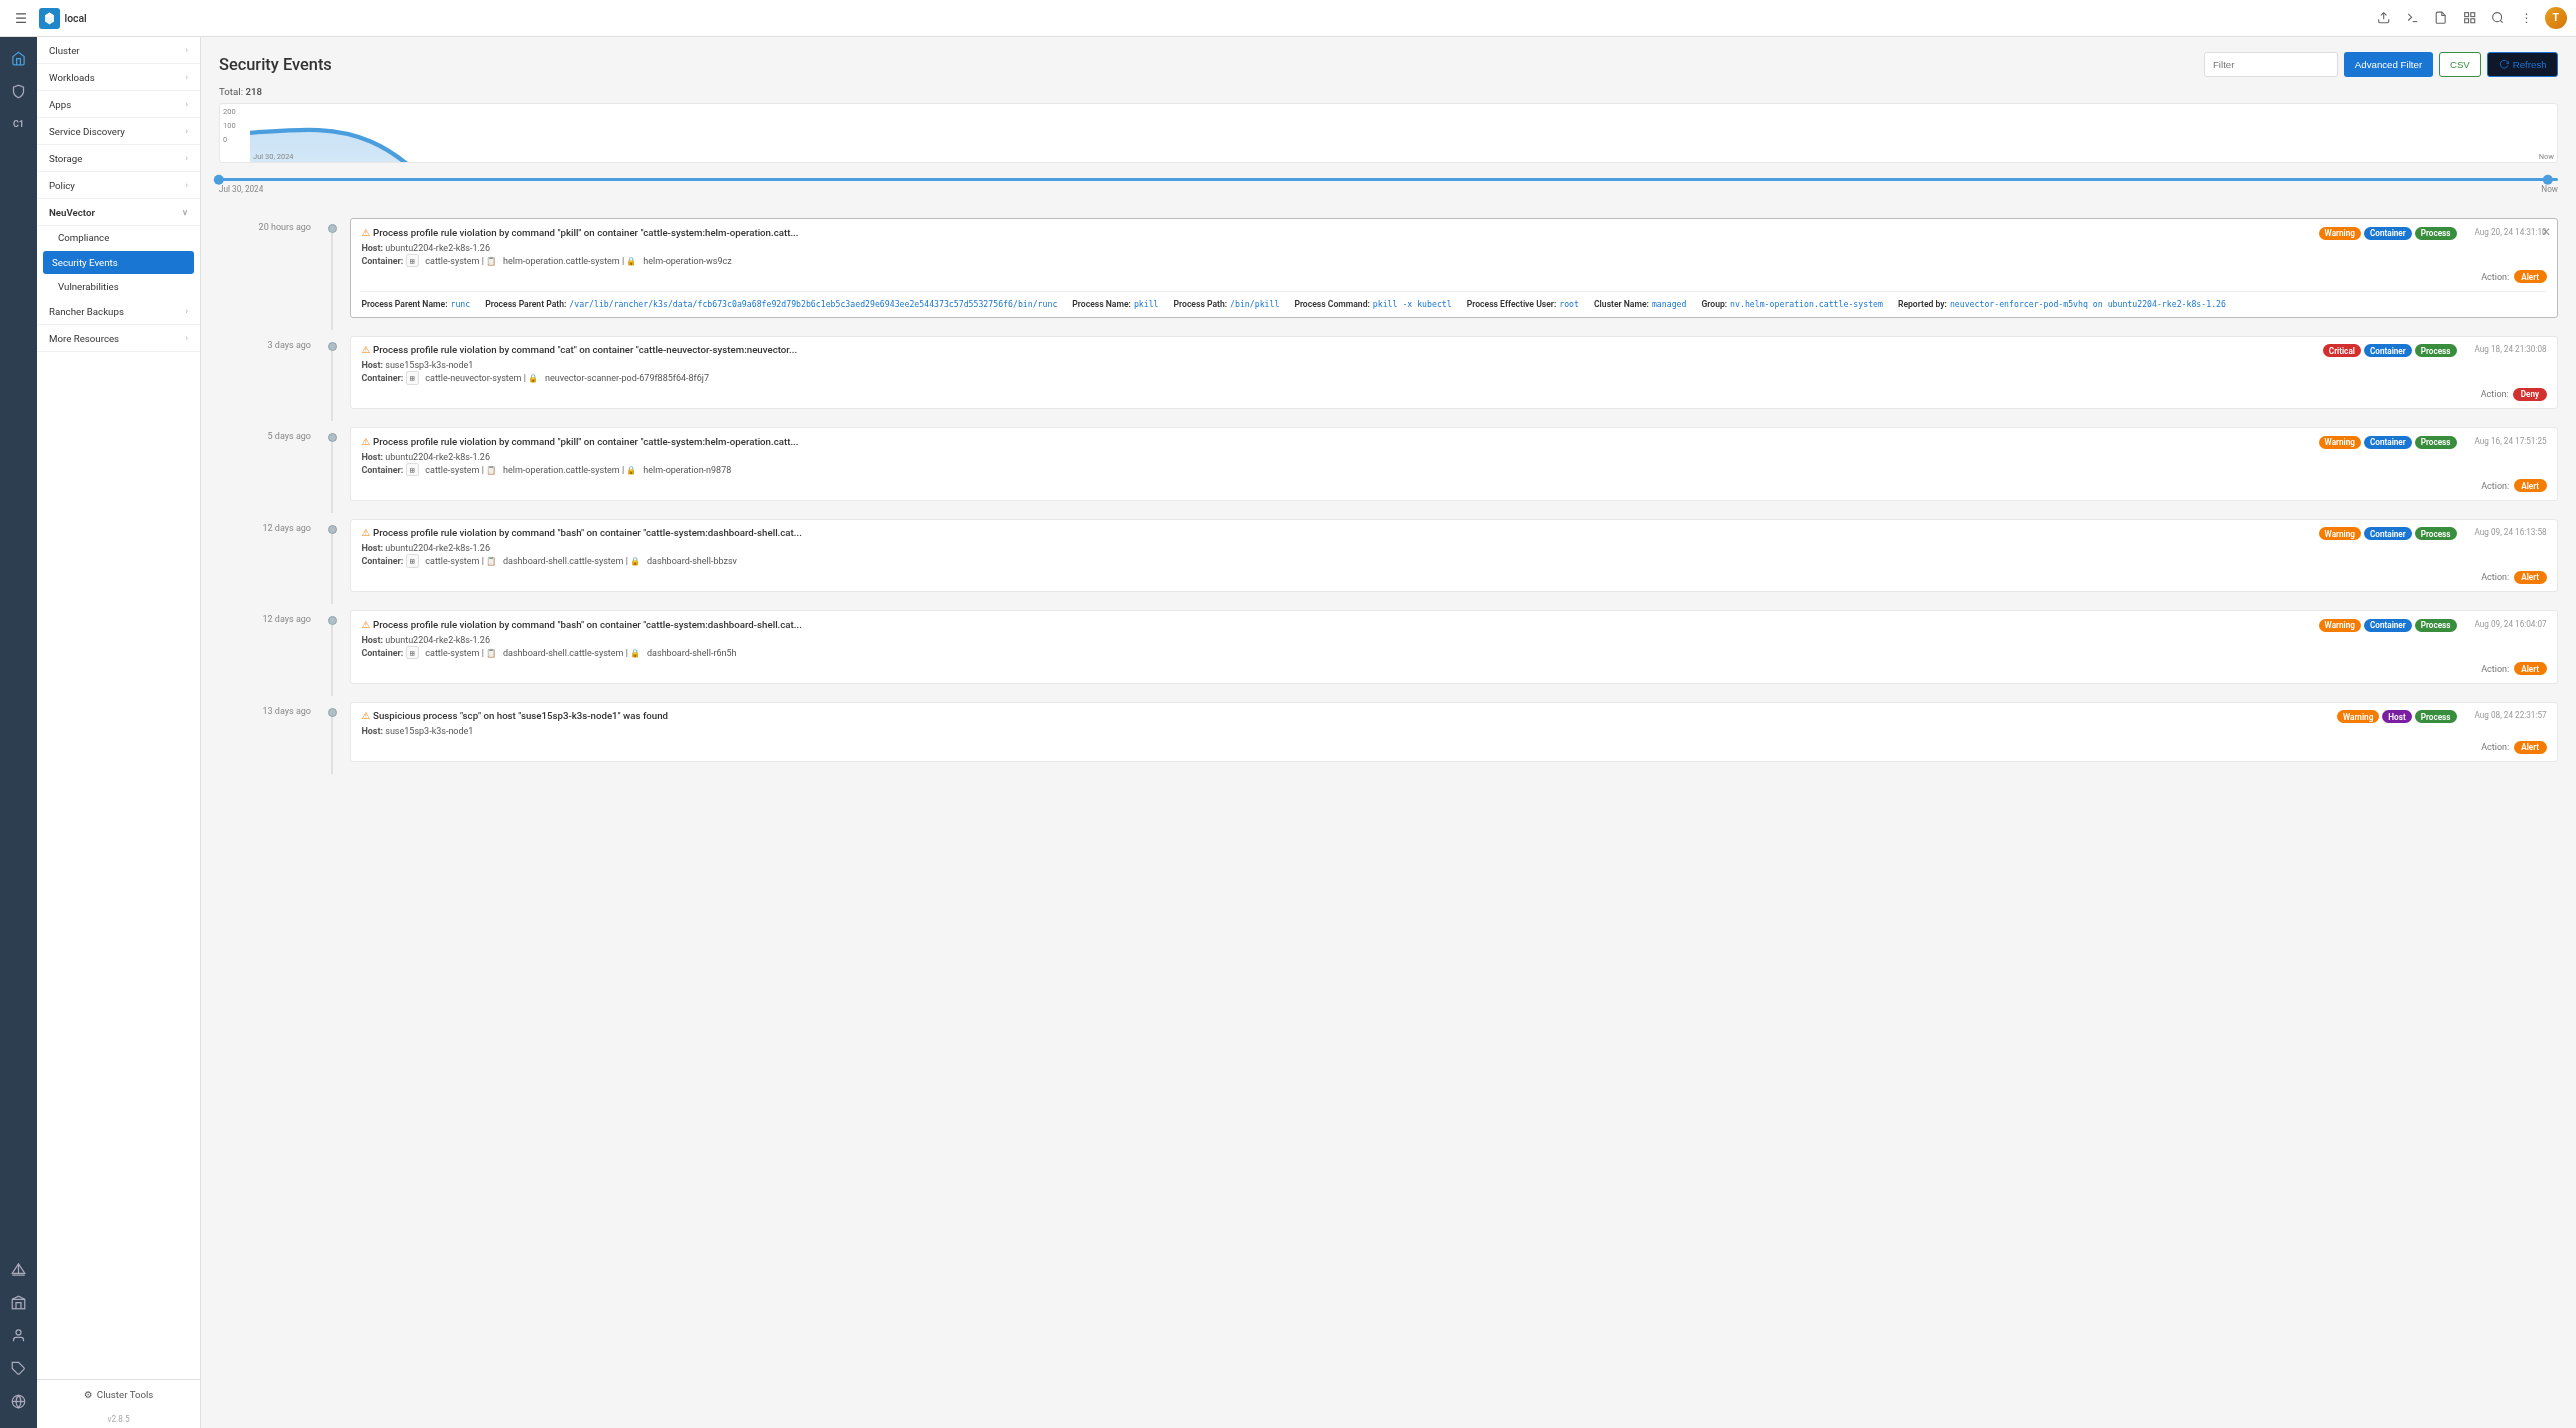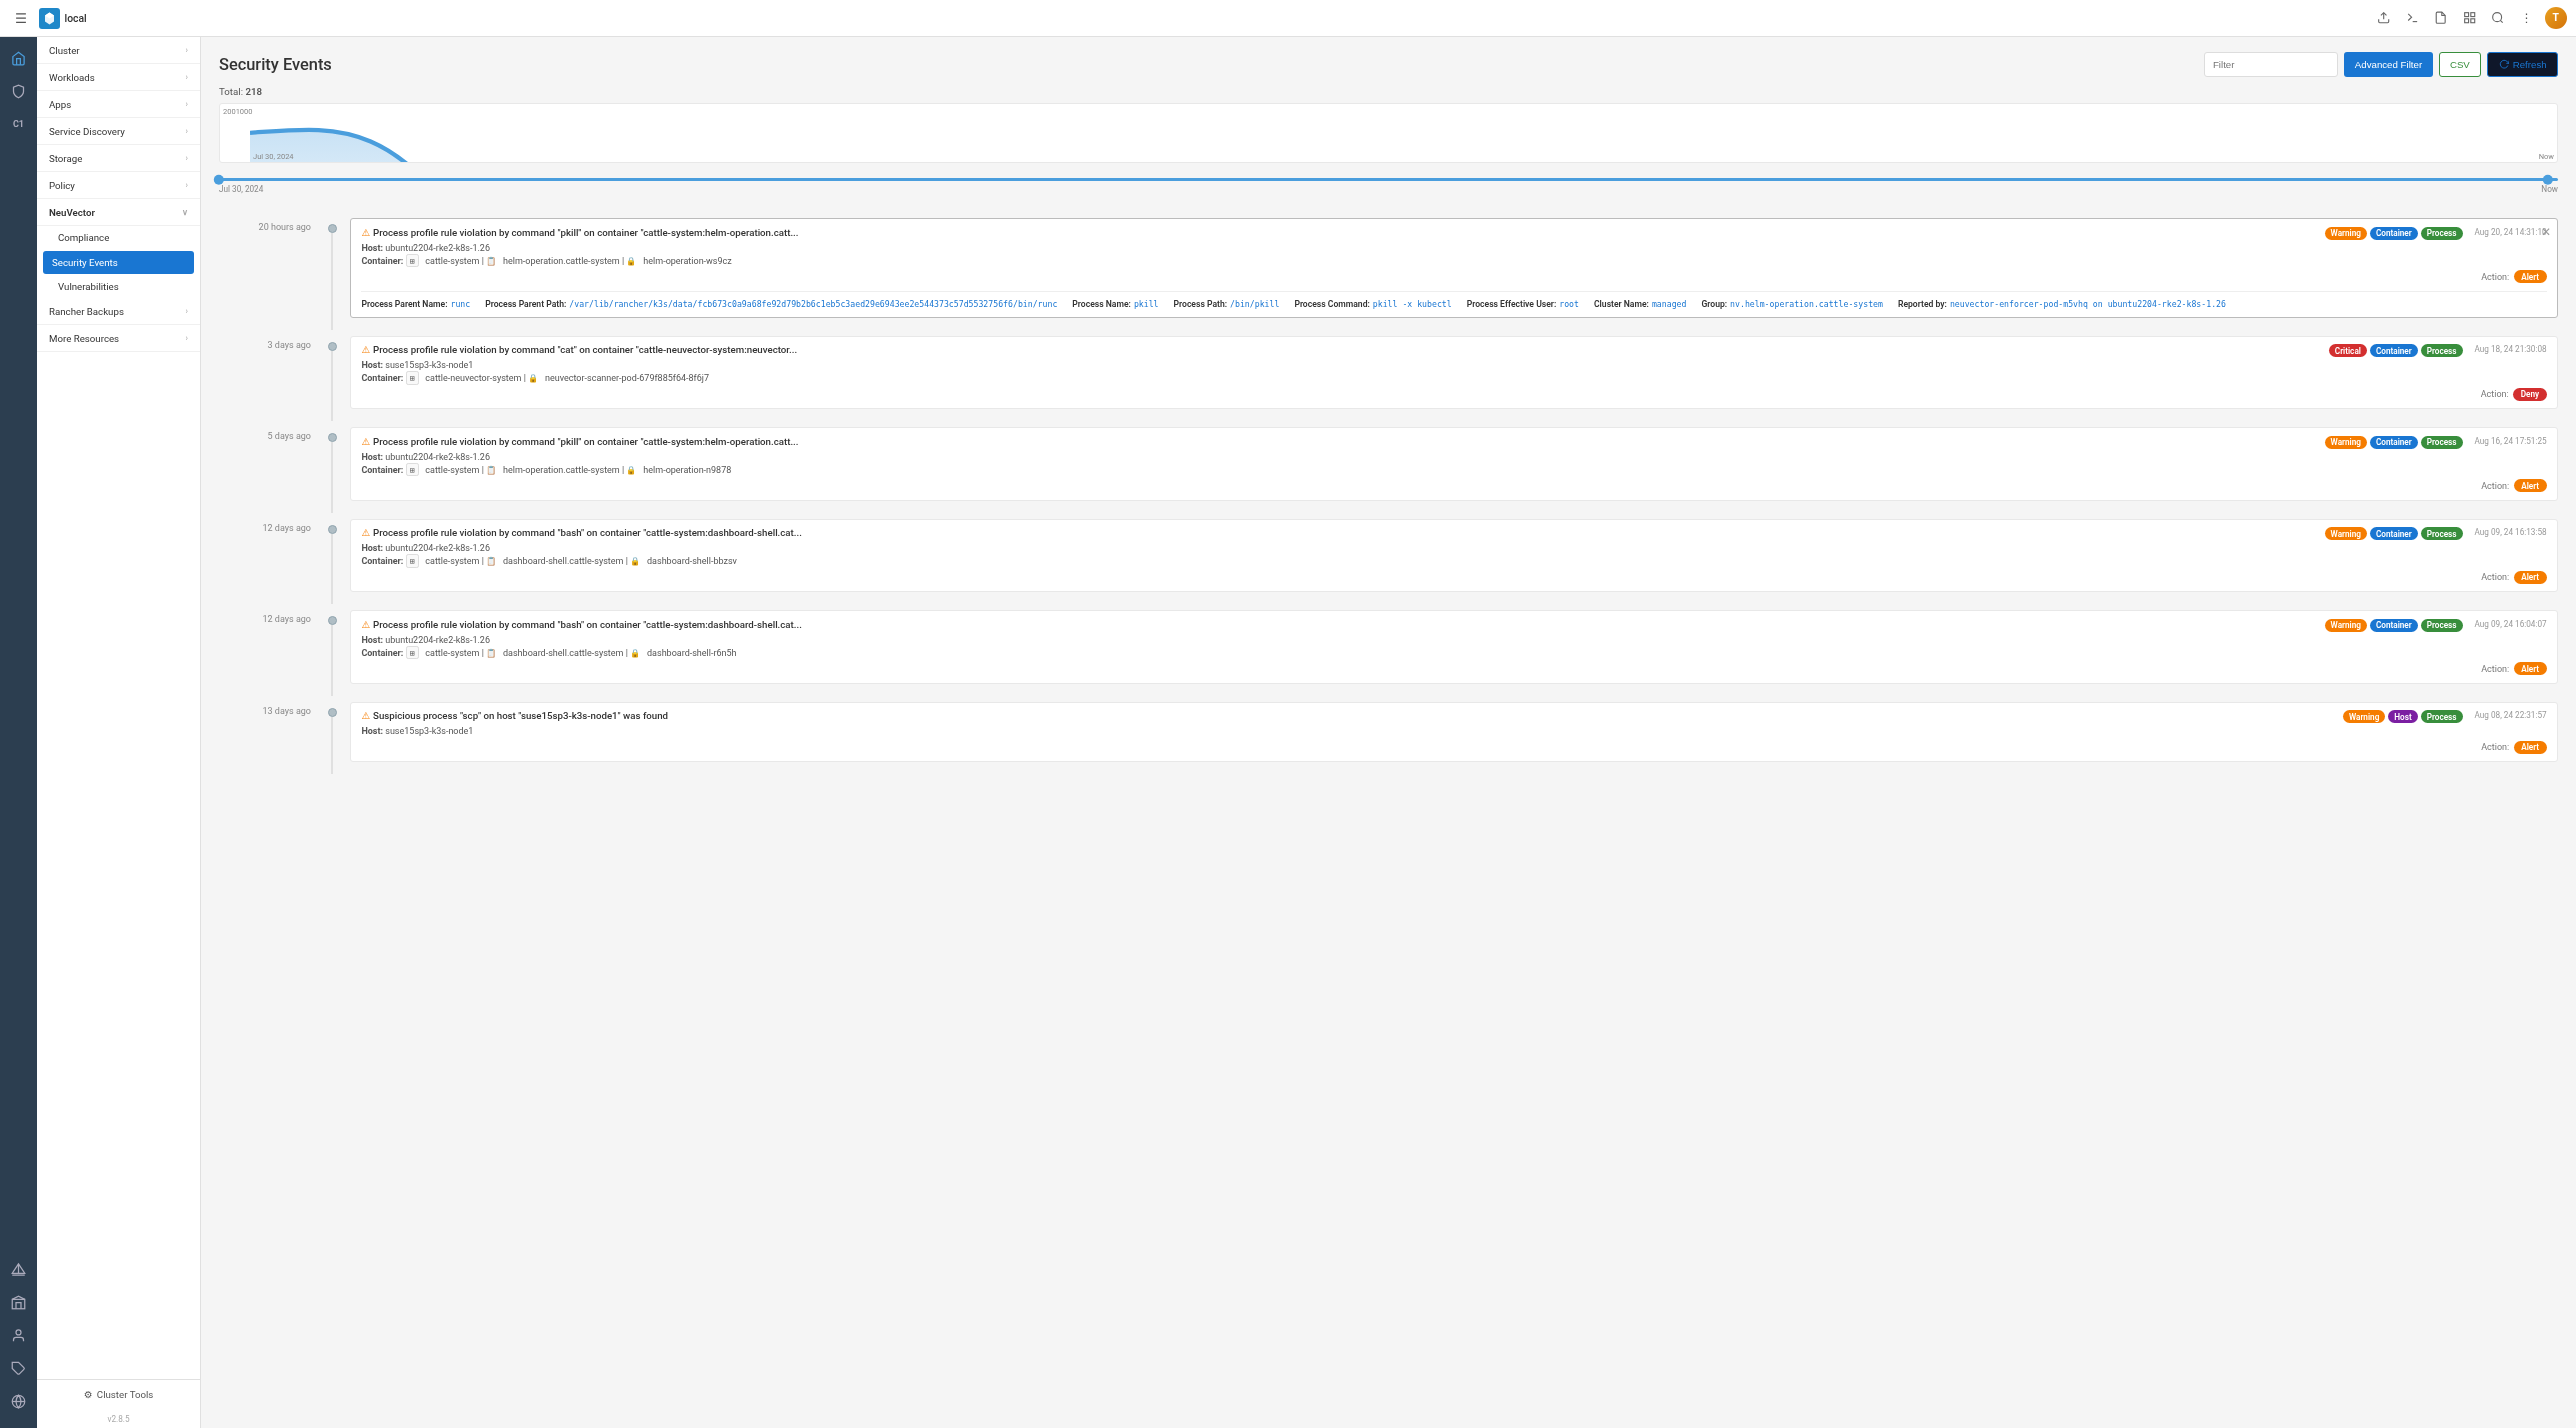--- a/index.html
+++ b/index.html
@@ -46,21 +46,21 @@
     .btn { height: 25px; padding: 0 10.4px; border-radius: 3px; font-size: 9.7px; cursor: pointer; border: none; font-weight: 500; display: flex; align-items: center; gap: 3.7px; }
     .btn-primary { background: #1976d2; color: #fff; }
     .btn-outline { background: #0f172a; color: #1976d2; border: 1.1px solid #1976d2; }
     .btn-outline-green { background: #fff; color: #388e3c; border: 1.1px solid #388e3c; }
 
     
     .chart-section { margin-bottom: 12px; }
     .total-label { font-size: 9.7px; color: #555; margin-bottom: 6px; }
     .total-label strong { font-weight: 600; }
     .chart-container { position: relative; height: 60px; background: #fff; border: 0.7px solid #e8e8e8; border-radius: 3px; overflow: hidden; }
-    .chart-y-labels { position: absolute; left: 0; top: 0; bottom: 15px; width: 30px; display: flex; flex-direction: row; justify-content: space-between; padding: 3px 3px; font-size: 7.5px; color: #888; }
+    .chart-y-labels { position: absolute; left: 0; top: 0; bottom: 15px; width: 30px; display: flex; flex-direction: column; justify-content: space-between; padding: 3px 3px; font-size: 7.5px; color: #888; }
     .chart-svg { position: absolute; left: 30px; right: 0; top: 0; bottom: 15px; }
     .chart-x-labels { position: absolute; bottom: 1.5px; left: 30px; right: 0; display: flex; justify-content: space-between; font-size: 7.5px; color: #888; padding: 0 3px; }
 
     
     .timeline-slider { margin-bottom: 15px; position: relative; padding: 3px 0; }
     .timeline-track { height: 3px; background: #4a9edd; border-radius: 1.5px; position: relative; }
     .timeline-thumb-left { position: absolute; left: 0; top: 50%; transform: translate(-50%, -50%); width: 10.4px; height: 10.4px; background: #4a9edd; border-radius: 50%; cursor: pointer; }
     .timeline-thumb-right { position: absolute; right: 0; top: 50%; transform: translate(-50%, -50%); width: 10.4px; height: 10.4px; background: #4a9edd; border-radius: 50%; cursor: pointer; }
     .timeline-labels { display: flex; justify-content: space-between; font-size: 8.2px; color: #888; margin-top: 3px; }
 
@@ -69,21 +69,21 @@
     .timeline-entry { display: flex; gap: 0; margin-bottom: 0; }
     .timeline-time-col { width: 104px; flex-shrink: 0; padding-top: 10.4px; text-align: right; padding-right: 12px; color: #888; font-size: 9px; position: relative; }
     .timeline-dot-col { width: 18px; flex-shrink: 0; display: flex; flex-direction: column; align-items: center; }
     .timeline-dot { width: 9px; height: 9px; border-radius: 50%; background: #b0bec5; border: 1.5px solid #90a4ae; margin-top: 12px; flex-shrink: 0; }
     .timeline-line { width: 1.5px; background: #e0e0e0; flex: 1; min-height: 15px; }
     .timeline-content { flex: 1; padding: 6px 0 6px 9px; }
 
     
     .event-card { background: #fff; border: 0.7px solid #e8e8e8; border-radius: 3px; padding: 7.5px 10.4px; position: relative; margin-bottom: 6px; }
     .event-card.expanded { border-color: #bbb; }
-    .event-card-header { display: flex; align-items: flex-start; gap: 6px; }
+    .event-card-header { display: flex; align-items: flex-start; gap: 12px; }
     .event-card-title { font-size: 9.7px; font-weight: 500; color: #333; flex: 1; }
     .event-card-title .warn-icon { color: #f57c00; margin-right: 3px; }
     .event-tags { display: flex; gap: 3px; flex-shrink: 0; }
     .tag { padding: 1.5px 6px; border-radius: 9px; font-size: 8.2px; font-weight: 600; color: #fff; }
     .tag-warning { background: #f57c00; }
     .tag-critical { background: #d32f2f; }
     .tag-container { background: #1976d2; }
     .tag-process { background: #388e3c; }
     .tag-host { background: #7b1fa2; }
     .event-time { font-size: 8.2px; color: #999; flex-shrink: 0; margin-left: 6px; }

